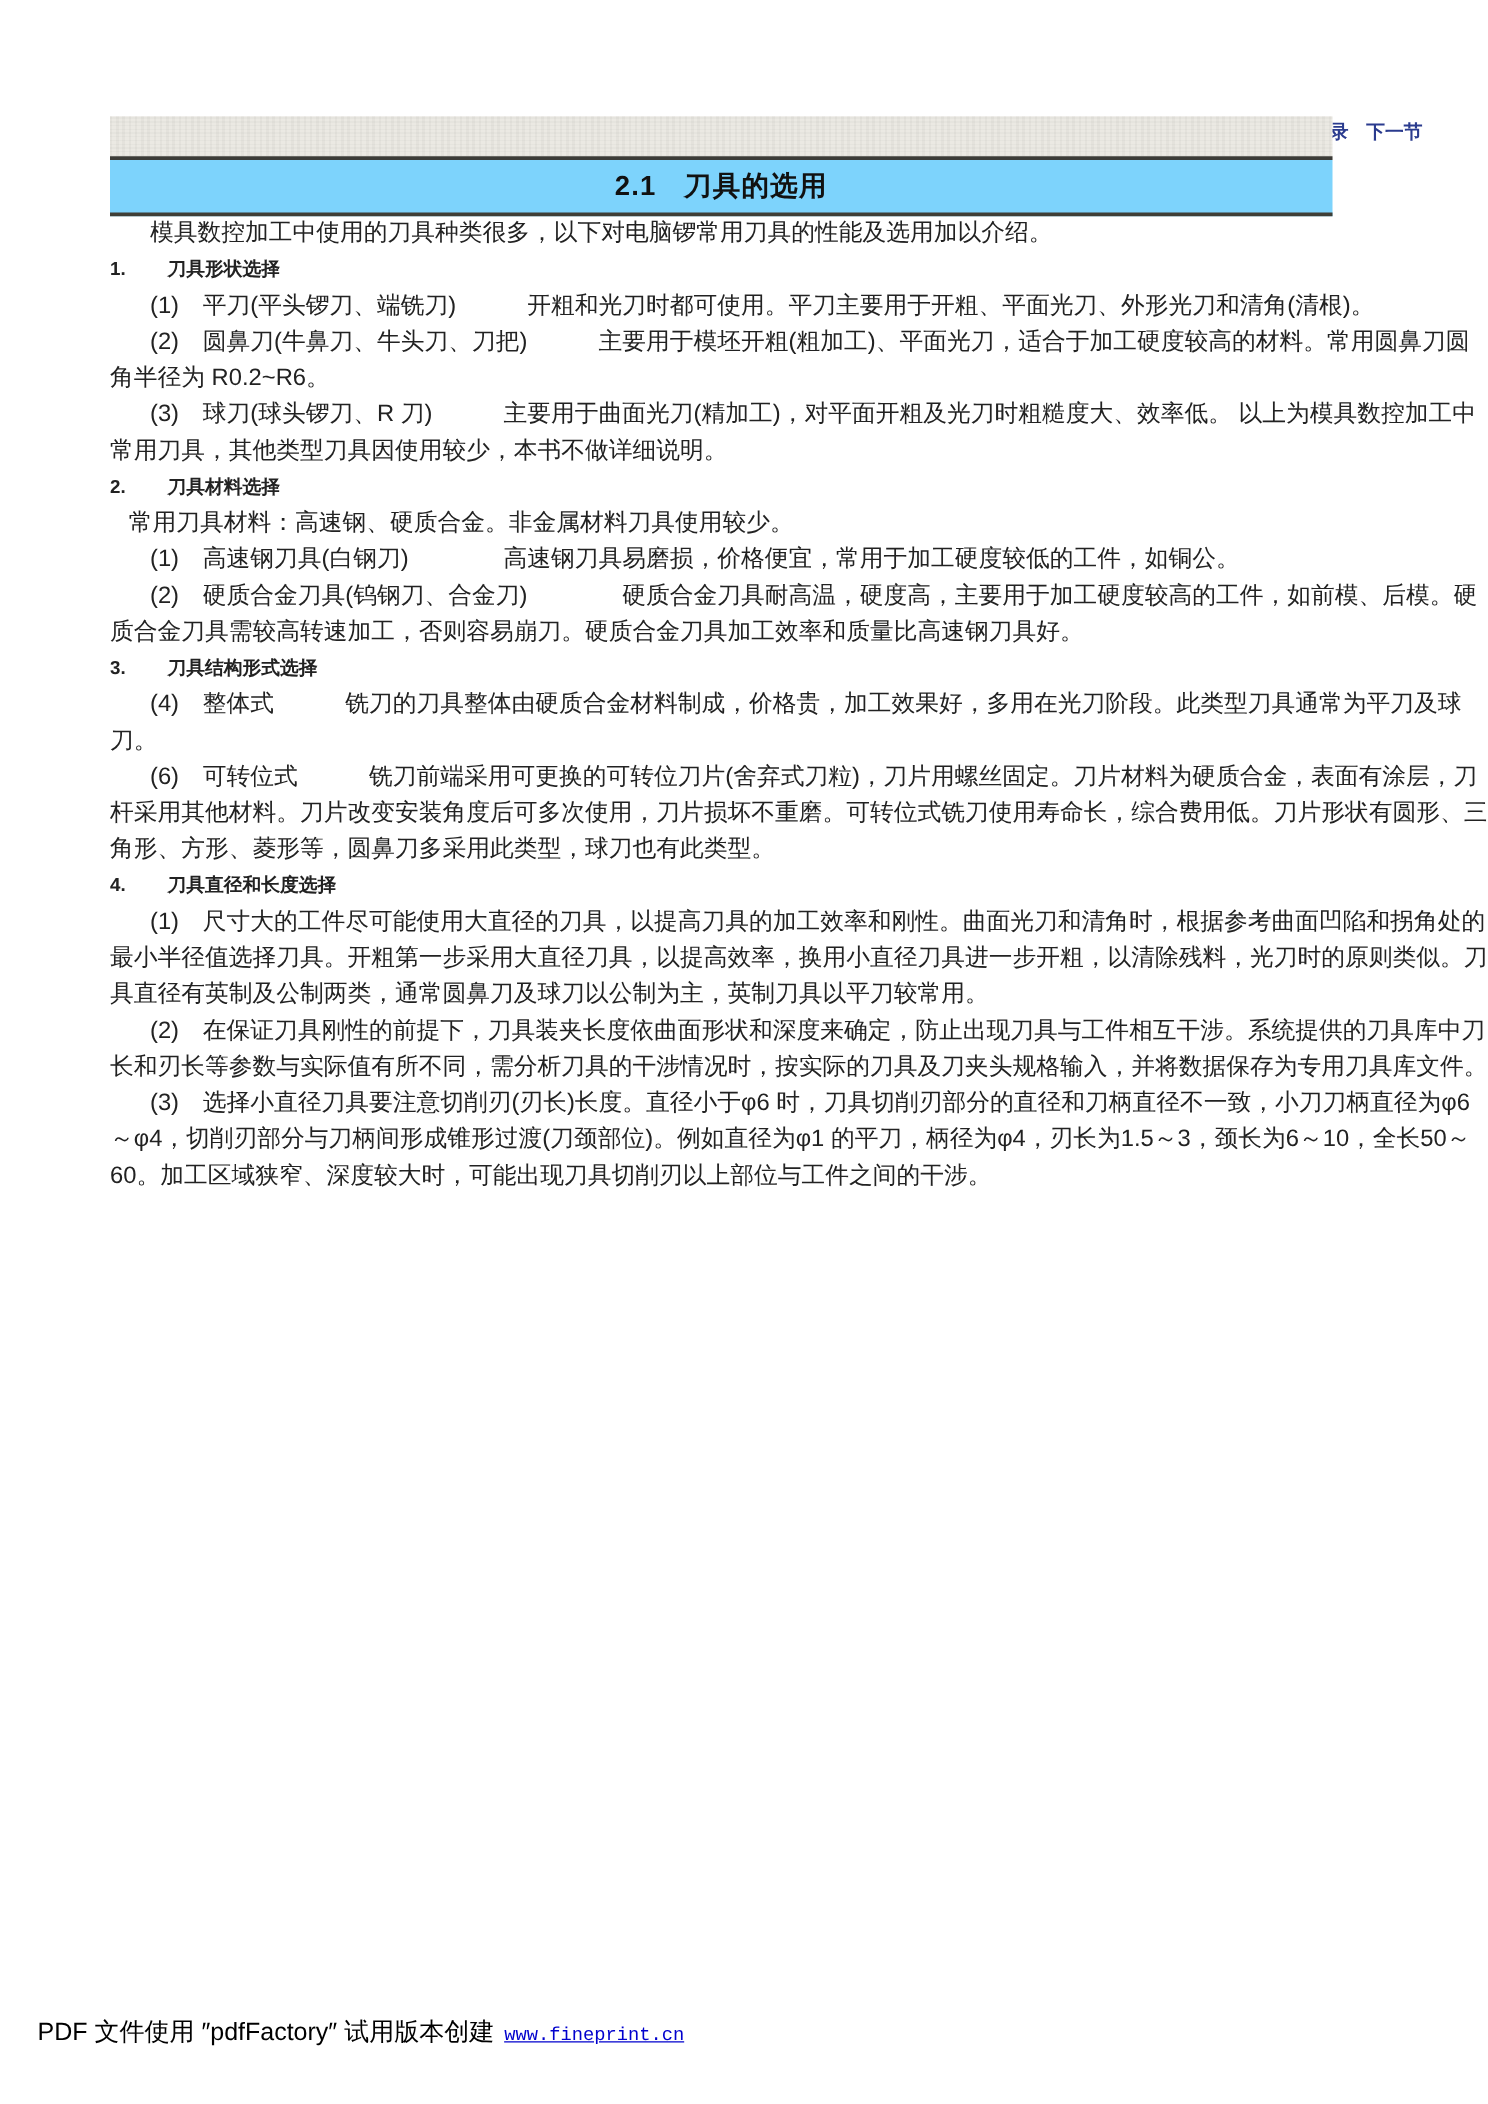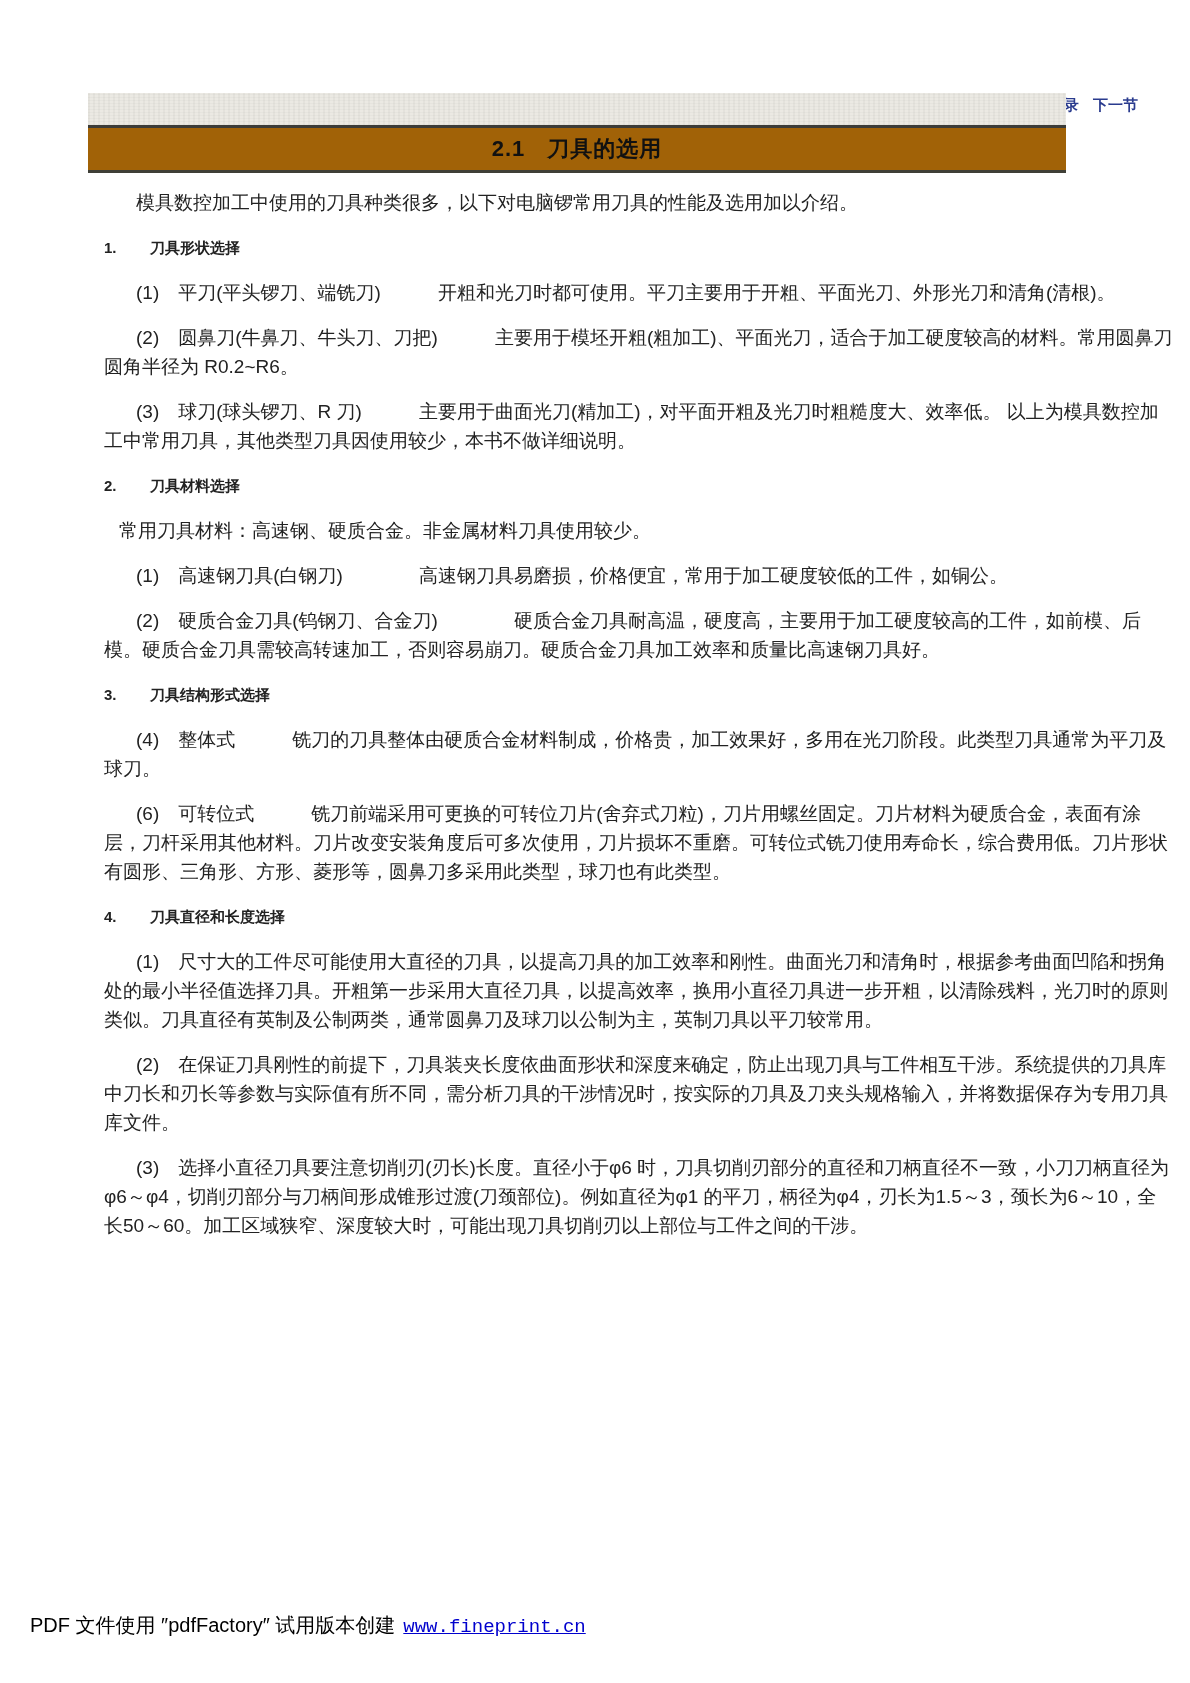--- a/index.html
+++ b/index.html
@@ -26,58 +26,58 @@
     background:
       repeating-linear-gradient(90deg, rgba(0,0,0,0.03) 0 2px, rgba(255,255,255,0.0) 2px 5px),
       repeating-linear-gradient(0deg, rgba(0,0,0,0.025) 0 1px, rgba(255,255,255,0.0) 1px 3px),
       #ebe9e3;
     border-bottom:3px solid #3c3c38;
   }
   
   .title-bar{
     position:absolute;left:88px;top:128px;
     width:978px;height:42px;
-    background:#a16207;
+    background:#7dd3fc;
     border-bottom:3px solid #3f3f37;
     text-align:center;
     font-size:22px;font-weight:bold;color:#111;
     line-height:42px;
     letter-spacing:1px;
   }
   .title-bar .tnum{margin-right:22px;}
   
   .content{
     position:absolute;left:88px;top:172px;
     width:1102px;
     font-size:19px;
     line-height:29px;
     color:#222222;
   }
-  .content p{margin:16px;padding:0;}
+  .content p{margin:0;padding:0;}
   .intro{margin-top:32px;text-indent:32px;}
   .heading{font-weight:bold;font-size:15px;}
   .heading .num{display:inline-block;min-width:46px;}
   .h-ind-a{margin-left:14px;}
   .h-ind-b{margin-left:24px;}
   .mt-s1{margin-top:38px;}
   .mt-s2{margin-top:46px;}
   .mt-s3{margin-top:62px;}
   .mt-s4{margin-top:96px;}
   .para{text-indent:32px;}
   .lead{text-indent:15px;}
   
   .footer{
     position:absolute;left:30px;top:1612px;
     font-size:20px;color:#000;
     white-space:nowrap;
   }
   .footer .flink{
     color:#0000cd;text-decoration:underline;cursor:pointer;margin-left:8px;
     font-family:"Liberation Mono","DejaVu Sans Mono",monospace;
-    font-size:19px;
+    font-size:15px;
   }
 </style>
 </head>
 <body>
 
 <div class="page">
 
   <div class="topnav">
     <a>章目录</a>
     <a>下一节</a>

